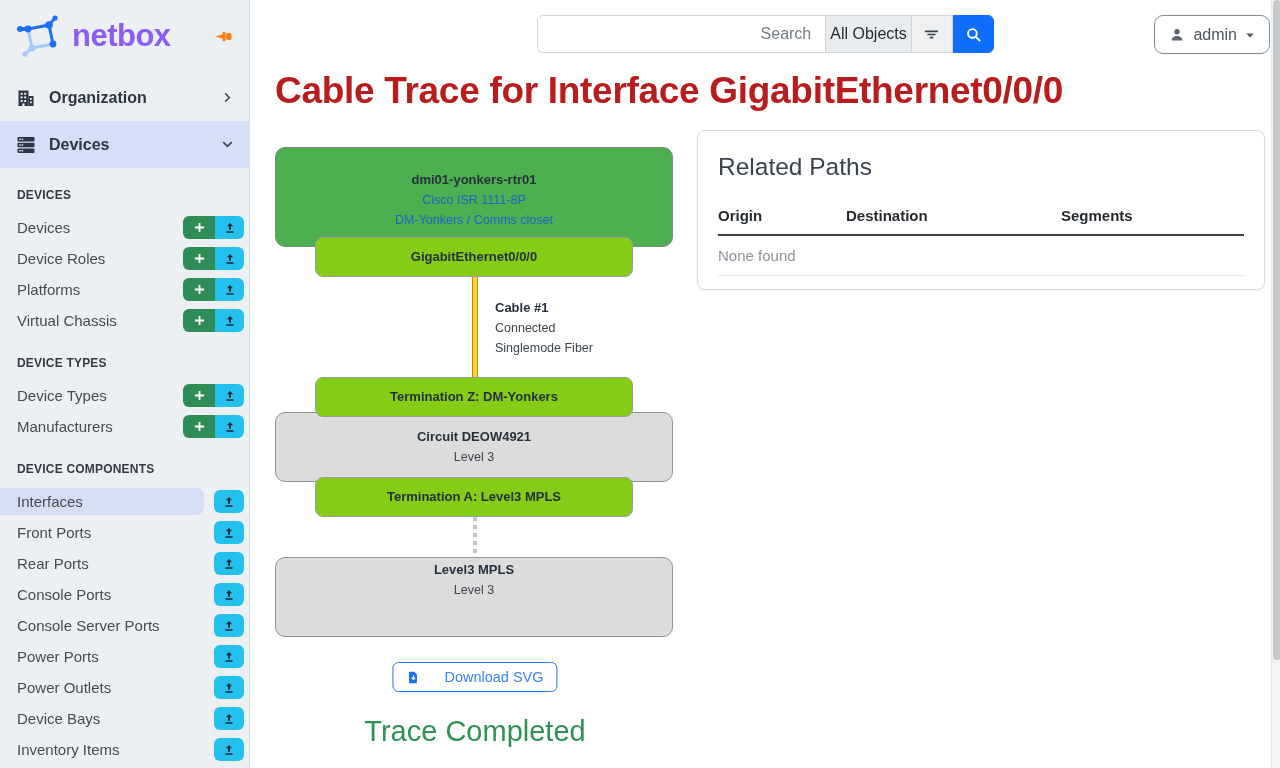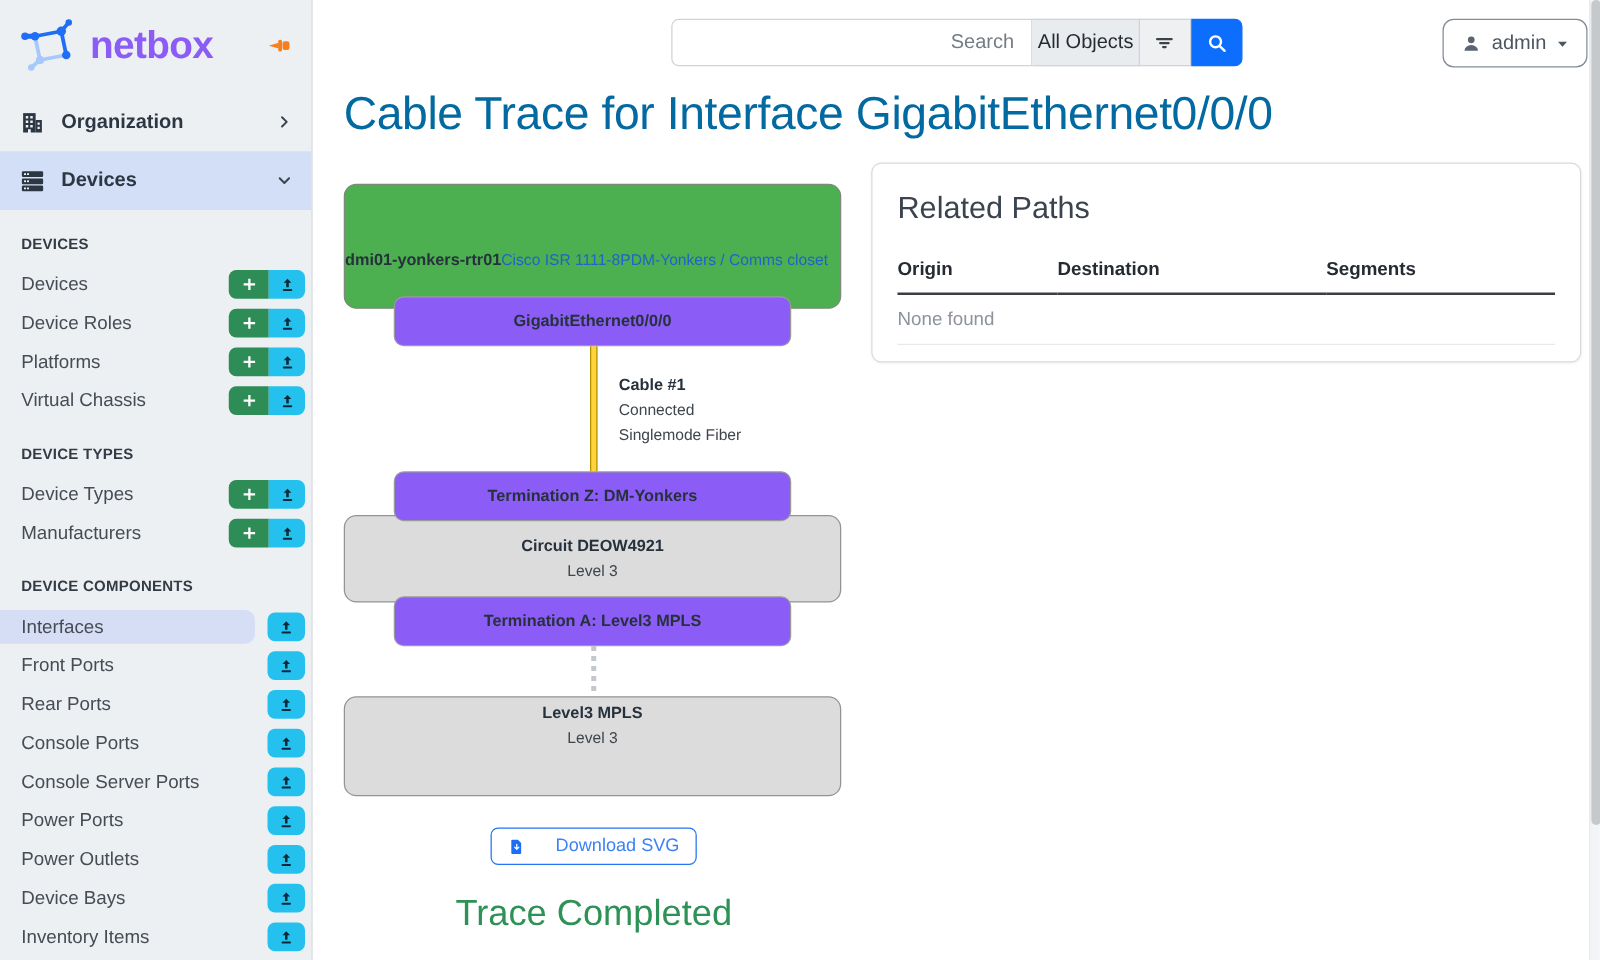--- a/index.html
+++ b/index.html
@@ -39,32 +39,32 @@
   .obj-select { display:flex; align-items:center; padding:0 4px; background:#e9ecef;
     border:1px solid #ced4da; border-left:none; font-size:16px; color:#272c31; cursor:pointer; }
   .fbtn { width:41px; background:#eef0f2; border:1px solid #ced4da; border-left:none;
     display:flex; align-items:center; justify-content:center; cursor:pointer; }
   .sbtn { width:41px; background:#0d6efd; border:1px solid #0d6efd; border-radius:0 6px 6px 0;
     display:flex; align-items:center; justify-content:center; cursor:pointer; }
   .adminbtn { position:absolute; right:10px; top:15px; height:39px; display:flex; align-items:center;
     gap:8px; padding:0 14px; border:1px solid #828b96; border-radius:9px; background:#fff;
     color:#4c565f; font-size:16px; cursor:pointer; }
 
-  h1.page-title { margin:16px 0 17px 24px; font-size:37px; line-height:44px; font-weight:400;
-    color:#0369a1; letter-spacing:-0.3px; }
+  h1.page-title { margin:16px 0 17px 24px; font-size:37px; line-height:44px; font-weight:700;
+    color:#b91c1c; letter-spacing:-0.3px; }
 
   .content { display:flex; align-items:flex-start; margin:12px 0 0 24px; }
 
   
   .trace-wrap { position:relative; width:400px; height:612px; margin-top:17px; flex:none; }
   .abs { position:absolute; }
   .box-device { left:0; top:0; width:398px; height:100px; background:#4caf50;
-    border:1px solid #7b8a7b; border-radius:10px; display:flex; flex-direction:row;
+    border:1px solid #7b8a7b; border-radius:10px; display:flex; flex-direction:column;
     align-items:center; padding-top:22px; z-index:1; cursor:pointer; }
-  .box-sm { left:40px; width:318px; height:40px; background:#8b5cf6; border:1px solid #9b9b9b;
+  .box-sm { left:40px; width:318px; height:40px; background:#84cc16; border:1px solid #9b9b9b;
     border-radius:8px; display:flex; align-items:center; justify-content:center; z-index:3; cursor:pointer; }
   .box-lg { left:0; width:398px; background:#dcdcdc; border:1px solid #939393; border-radius:10px;
     display:flex; flex-direction:column; align-items:center; z-index:2; cursor:pointer; }
   .t-bold { font-size:13px; font-weight:700; color:#26313c; line-height:20px; }
   .t-link { font-size:12.5px; color:#1f64c8; line-height:20px; }
   .t-sub  { font-size:12.5px; color:#3f464e; line-height:20px; }
   .cable-line { left:197px; top:130px; width:6px; height:100px; background:#ffd23e;
     border-left:1px solid #b59400; border-right:1px solid #b59400; z-index:0; }
   .cable-label { left:220px; top:151px; z-index:4; cursor:pointer; }
   .dash-line { left:198px; top:370px; width:4px; height:40px;

